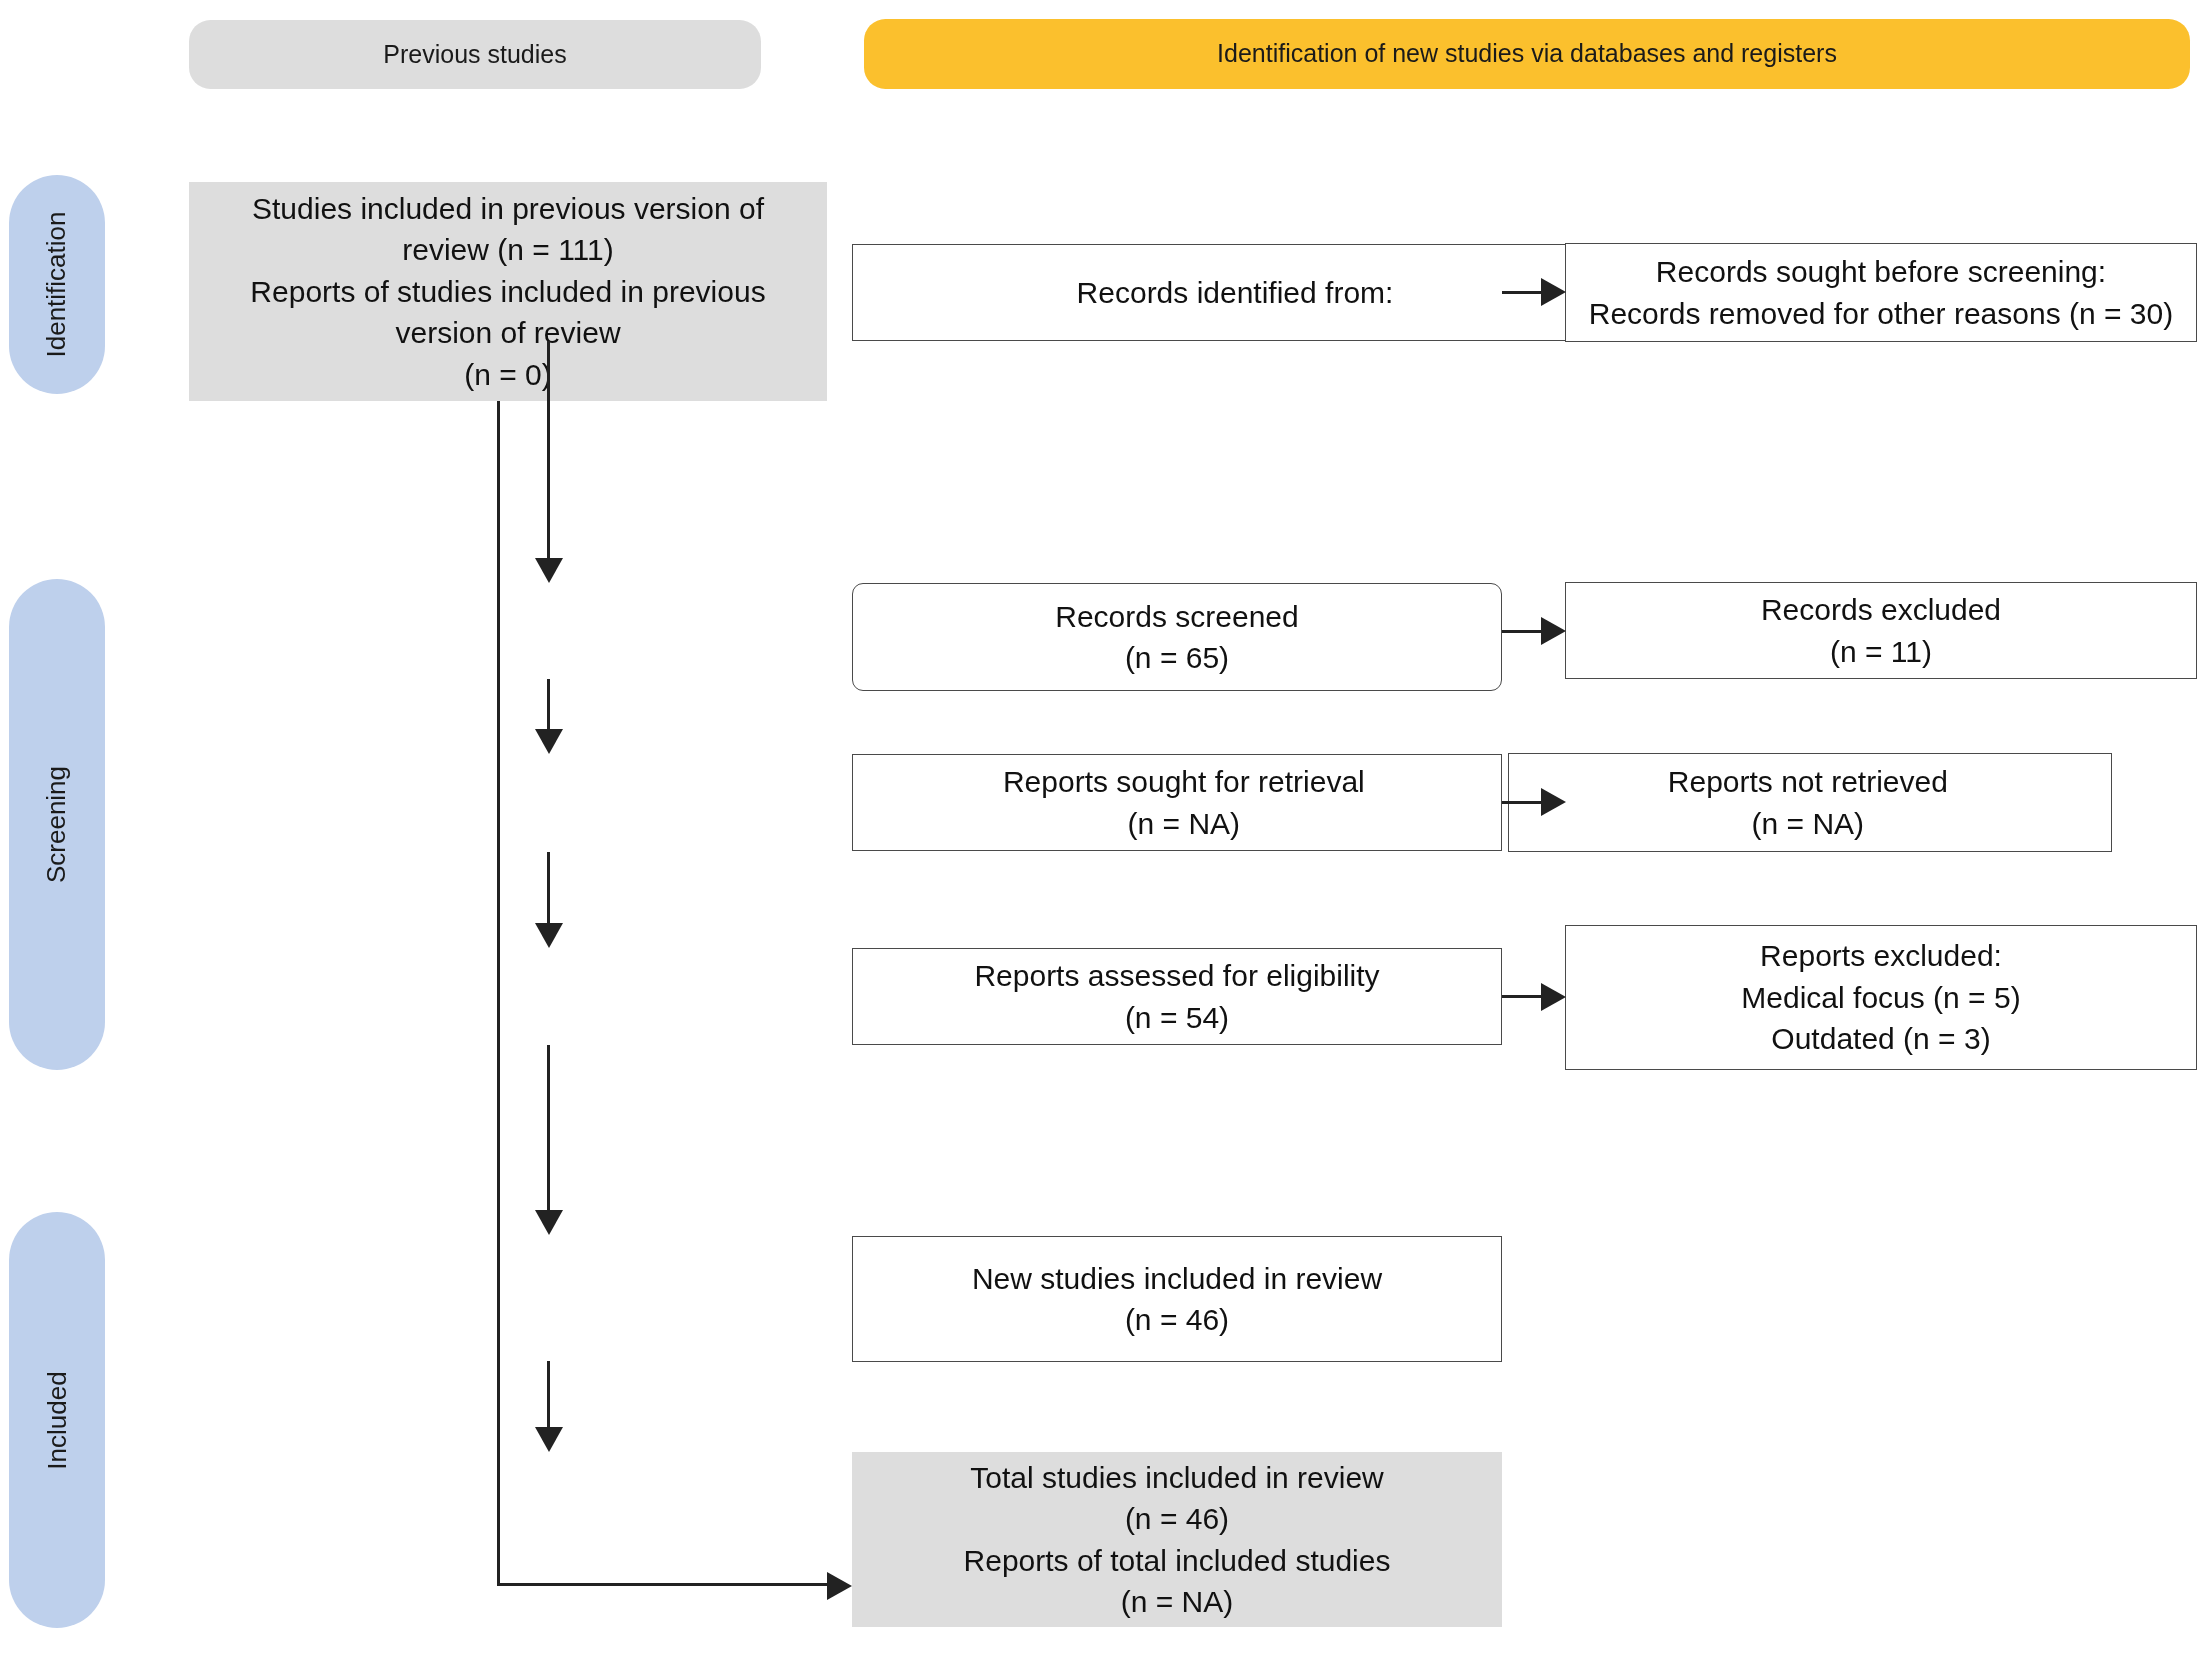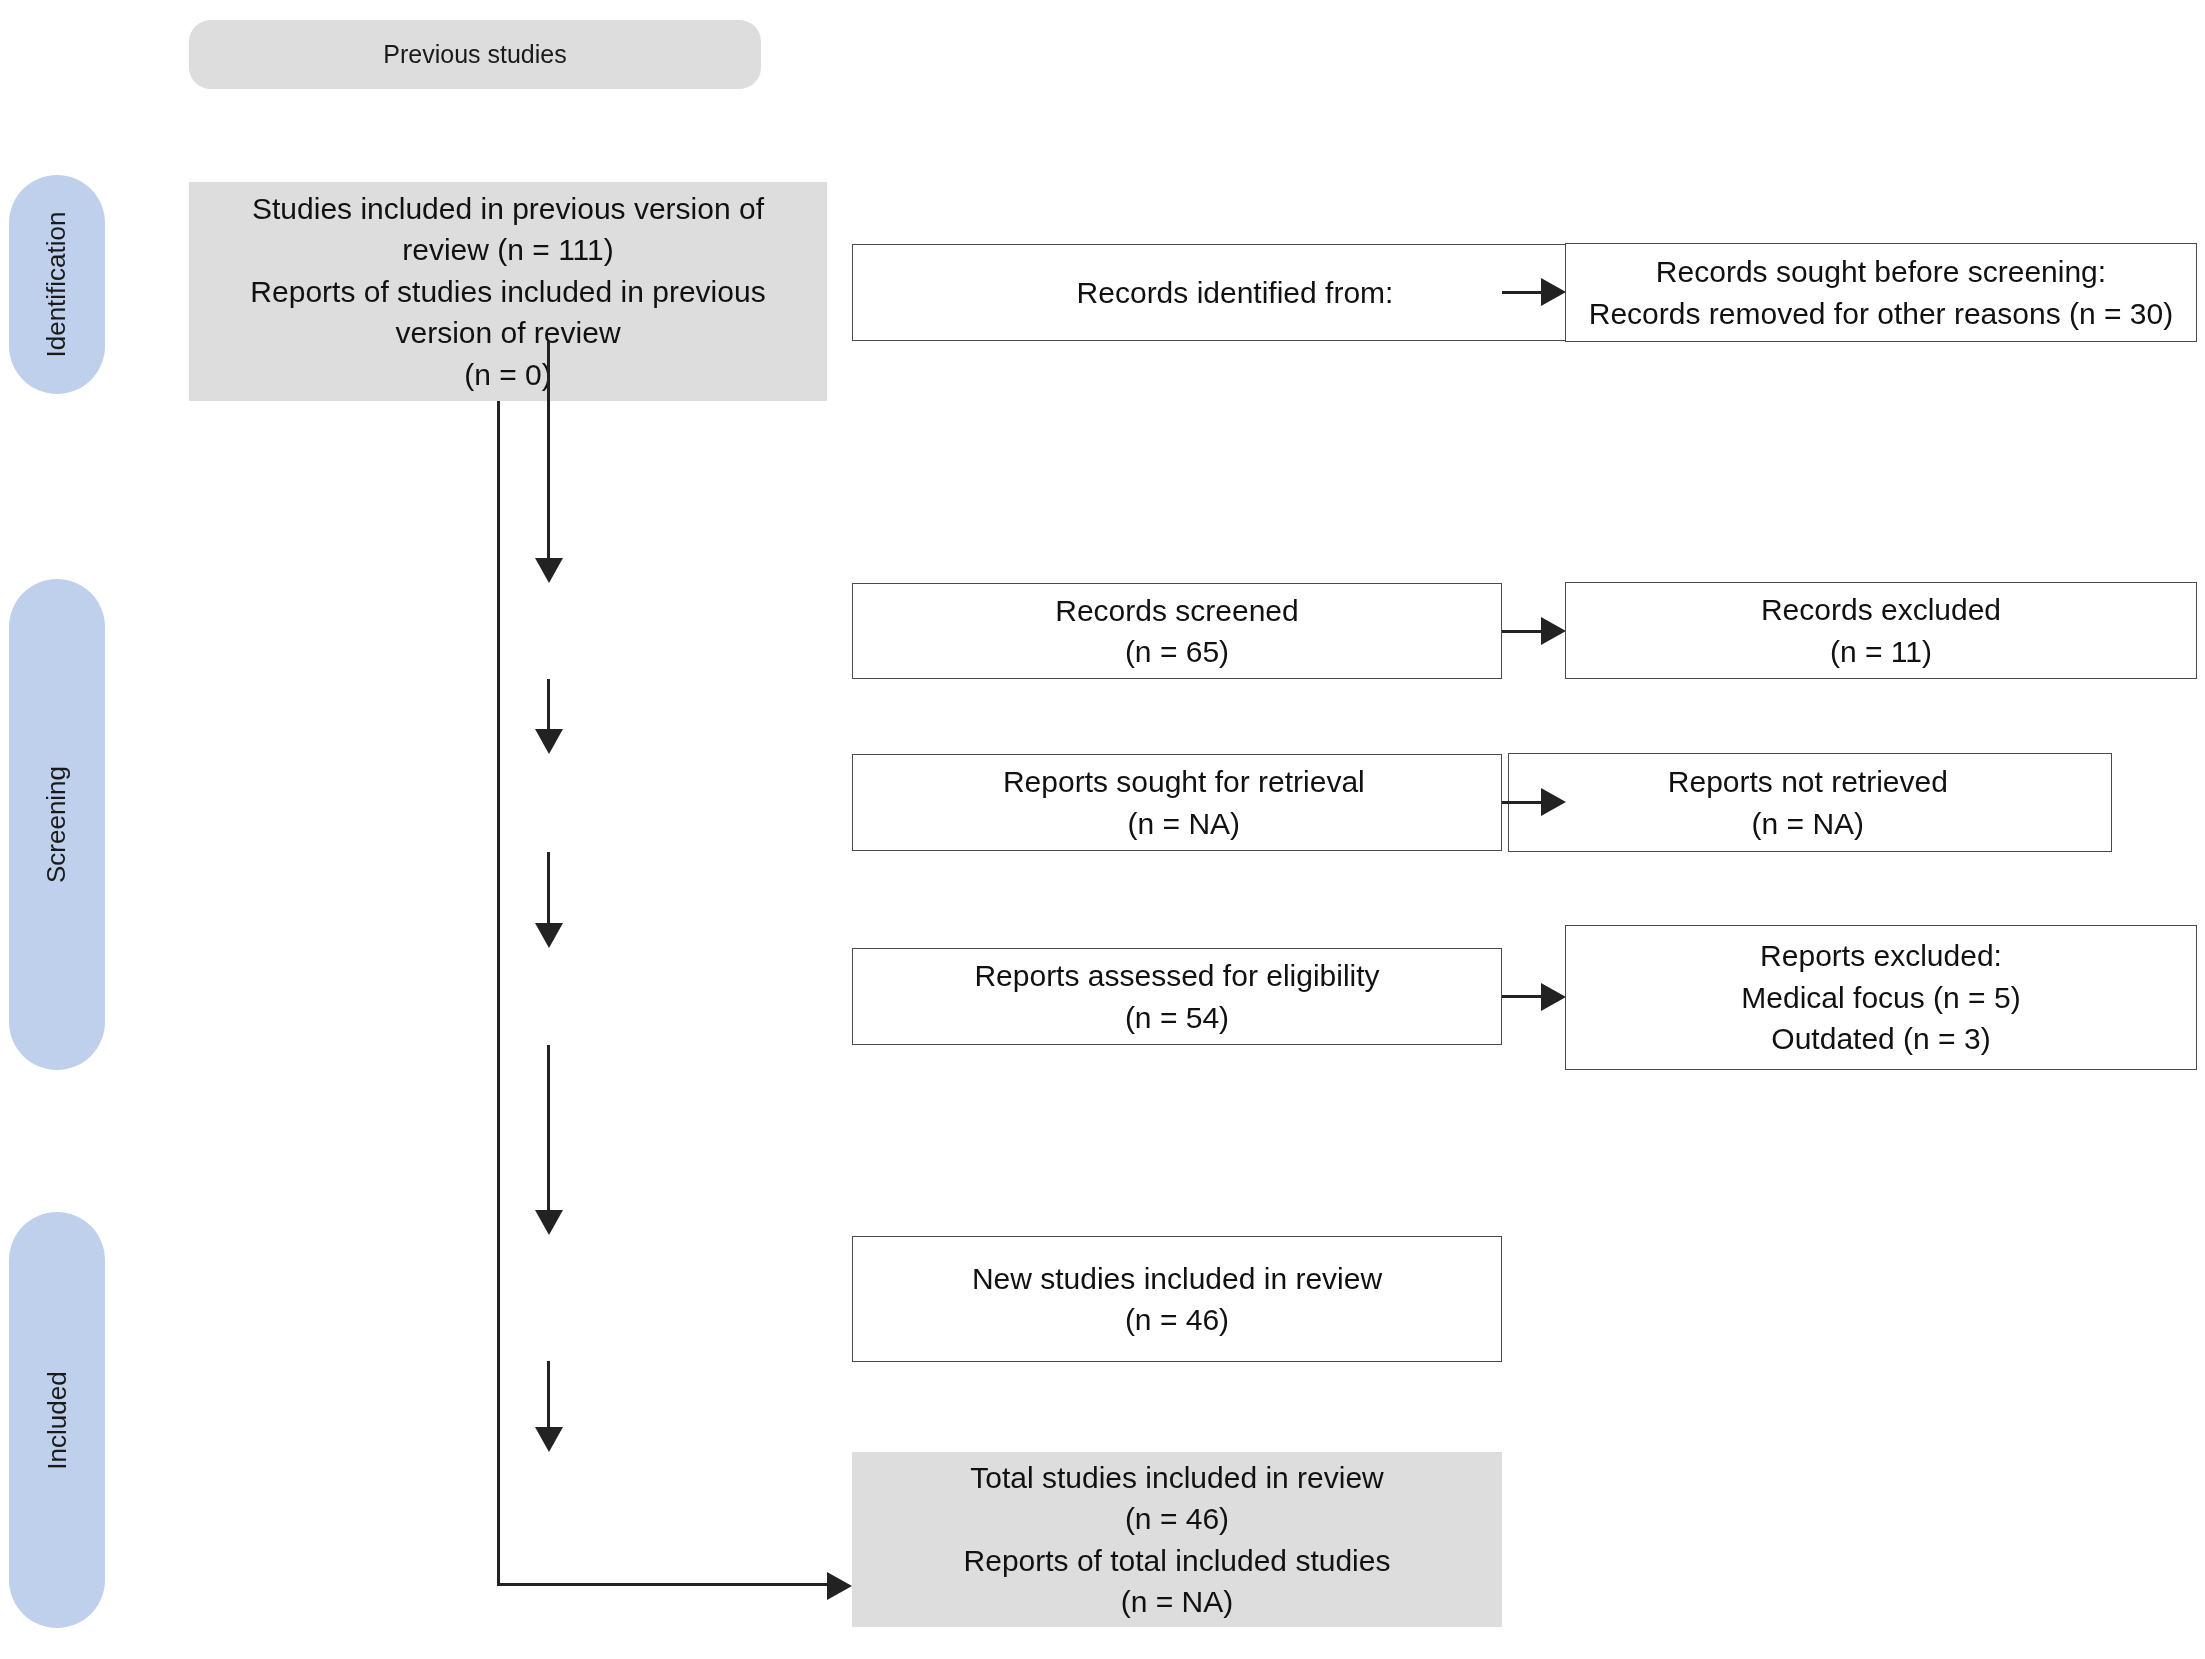--- a/index.html
+++ b/index.html
@@ -89,21 +89,21 @@
   }
   .box.shaded {
     background: #dddddd;
     border: none;
   }
   .box .ln { display: block; white-space: nowrap; }
 
   #box-prev-studies  { left: 189px;  top: 182px;  width: 638px; height: 219px; }
   #box-records-id    { left: 852px; top: 244px;  width: 766px; height: 97px; }
   #box-records-rm    { left: 1565px; top: 243px;  width: 632px; height: 99px; }
-  #box-records-scr   { left: 852px; top: 583px;  width: 650px; height: 96px; }
+  #box-records-scr   { left: 852px; top: 583px;  width: 650px; height: 108px; border-radius: 11px; }
   #box-records-exc   { left: 1565px; top: 582px;  width: 632px; height: 97px; }
   #box-reports-sought{ left: 852px; top: 754px; width: 650px; height: 97px; padding-left: 30px; }
   #box-reports-nr    { left: 1508px; top: 753px; width: 604px; height: 99px; padding-left: 12px; }
   #box-reports-elig  { left: 852px; top: 948px; width: 650px; height: 97px; }
   #box-reports-exc   { left: 1565px; top: 925px; width: 632px; height: 145px; }
   #box-new-studies   { left: 852px; top: 1236px; width: 650px; height: 126px; }
   #box-total-studies { left: 852px; top: 1452px; width: 650px; height: 175px; }
 
   
   .conn {
@@ -162,20 +162,23 @@
 </style>
 </head>
 <body>
 
 <div id="stage">
 
   <div id="header-previous" class="header-pill">
     <span>Previous studies</span>
   </div>
 
+  <div id="header-identification" class="header-pill">
+    <span>Identification of new studies via databases and registers</span>
+  </div>
 
   <div id="pill-identification" class="stage-pill">
     <span>Identification</span>
   </div>
 
   <div id="pill-screening" class="stage-pill">
     <span>Screening</span>
   </div>
 
   <div id="pill-included" class="stage-pill">

